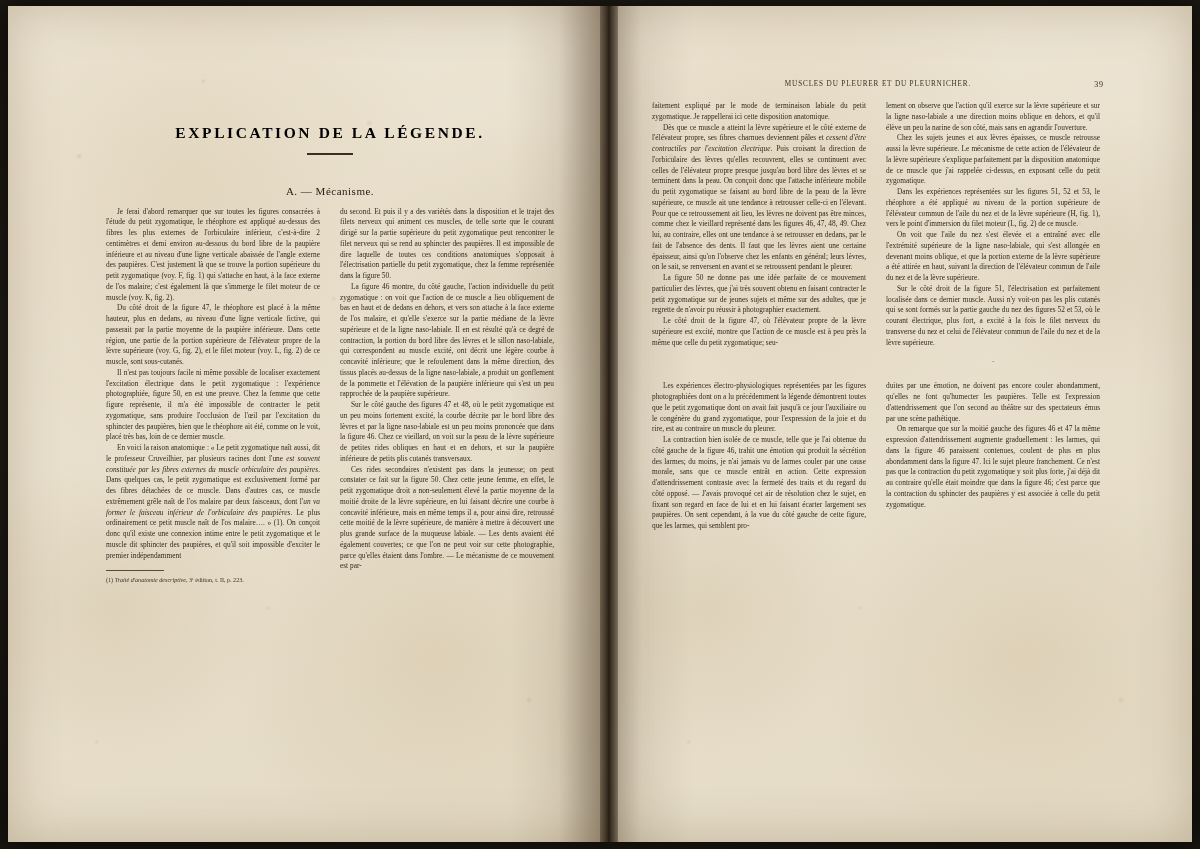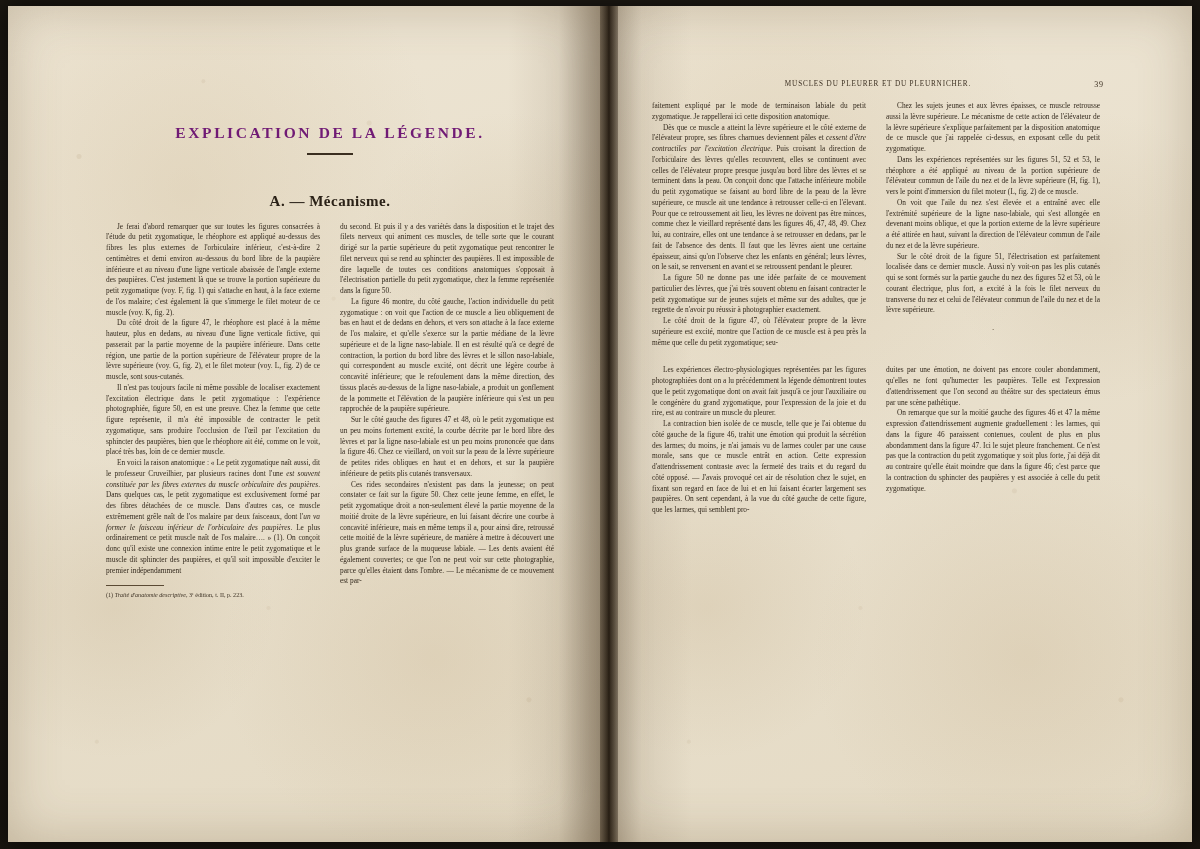--- a/index.html
+++ b/index.html
@@ -73,26 +73,26 @@
 
   .running-head{display:flex;align-items:baseline;
      font-size:7.2px;letter-spacing:.9px;font-variant:small-caps;
      color:#3a2e20;white-space:nowrap;}
   .rh-title{position:absolute;left:0;right:0;text-align:center;
      font-size:7.2px;letter-spacing:.85px;color:#3a2e20;}
   .rh-folio{position:absolute;right:0;font-size:8px;color:#3a2e20;font-family:Liberation Serif, serif;}
 
   h1.legend-title{margin:0;text-align:center;
      font-size:15.5px;font-weight:700;letter-spacing:2.6px;
-     color:#701a75;}
+     color:#000000;}
 
   .rule{width:46px;height:1.6px;background:#3a2e20;margin:11px auto 0;}
 
-  h2.section-head{margin:12px;text-align:center;font-size:15px;
-     font-weight:700;letter-spacing:.5px;color:#2a2117;}
+  h2.section-head{margin:4px;text-align:center;font-size:11px;
+     font-weight:400;letter-spacing:.5px;color:#2a2117;}
 
   .cols{display:flex;gap:20px;}
   .col{width:214px;}
 
   p{margin:0;font-size:7.35px;line-height:1.465;
     text-align:justify;text-justify:inter-word;
     text-indent:11px;color:#33291d;
     -webkit-hyphens:none;hyphens:none;}
   p.cont{text-indent:0;}
   i,em{font-style:italic;}
@@ -163,20 +163,21 @@
         </div>
 
         <div class="cols" style="margin-top:9px;">
           <div class="col">
             <p class="cont">faitement expliqué par le mode de terminaison labiale du petit zygomatique. Je rappellerai ici cette disposition anatomique.</p>
             <p><span>Dès que ce muscle a atteint la lèvre supérieure et le côté externe de l'élévateur propre, ses fibres charnues deviennent pâles et </span><i>cessent d'être contractiles par l'excitation électrique</i><span>. Puis croisant la direction de l'orbiculaire des lèvres qu'elles recouvrent, elles se continuent avec celles de l'élévateur propre presque jusqu'au bord libre des lèvres et se terminent dans la peau. On conçoit donc que l'attache inférieure mobile du petit zygomatique se faisant au bord libre de la peau de la lèvre supérieure, ce muscle ait une tendance à retrousser celle-ci en l'élevant. Pour que ce retroussement ait lieu, les lèvres ne doivent pas être minces, comme chez le vieillard représenté dans les figures 46, 47, 48, 49. Chez lui, au contraire, elles ont une tendance à se retrousser en dedans, par le fait de l'absence des dents. Il faut que les lèvres aient une certaine épaisseur, ainsi qu'on l'observe chez les enfants en général; leurs lèvres, on le sait, se renversent en avant et se retroussent pendant le pleurer.</span></p>
             <p>La figure 50 ne donne pas une idée parfaite de ce mouvement particulier des lèvres, que j'ai très souvent obtenu en faisant contracter le petit zygomatique sur de jeunes sujets et même sur des adultes, que je regrette de n'avoir pu réussir à photographier exactement.</p>
             <p>Le côté droit de la figure 47, où l'élévateur propre de la lèvre supérieure est excité, montre que l'action de ce muscle est à peu près la même que celle du petit zygomatique; seu-</p>
           </div>
           <div class="col">
+            <p class="cont">lement on observe que l'action qu'il exerce sur la lèvre supérieure et sur la ligne naso-labiale a une direction moins oblique en dehors, et qu'il élève un peu la narine de son côté, mais sans en agrandir l'ouverture.</p>
             <p>Chez les sujets jeunes et aux lèvres épaisses, ce muscle retrousse aussi la lèvre supérieure. Le mécanisme de cette action de l'élévateur de la lèvre supérieure s'explique parfaitement par la disposition anatomique de ce muscle que j'ai rappelée ci-dessus, en exposant celle du petit zygomatique.</p>
             <p>Dans les expériences représentées sur les figures 51, 52 et 53, le rhéophore a été appliqué au niveau de la portion supérieure de l'élévateur commun de l'aile du nez et de la lèvre supérieure (H, fig. 1), vers le point d'immersion du filet moteur (L, fig. 2) de ce muscle.</p>
             <p>On voit que l'aile du nez s'est élevée et a entraîné avec elle l'extrémité supérieure de la ligne naso-labiale, qui s'est allongée en devenant moins oblique, et que la portion externe de la lèvre supérieure a été attirée en haut, suivant la direction de l'élévateur commun de l'aile du nez et de la lèvre supérieure.</p>
             <p>Sur le côté droit de la figure 51, l'électrisation est parfaitement localisée dans ce dernier muscle. Aussi n'y voit-on pas les plis cutanés qui se sont formés sur la partie gauche du nez des figures 52 et 53, où le courant électrique, plus fort, a excité à la fois le filet nerveux du transverse du nez et celui de l'élévateur commun de l'aile du nez et de la lèvre supérieure.</p>
             <div class="dot-sep">.</div>
           </div>
         </div>
 
 
         <div class="cols" style="margin-top:17px;">

